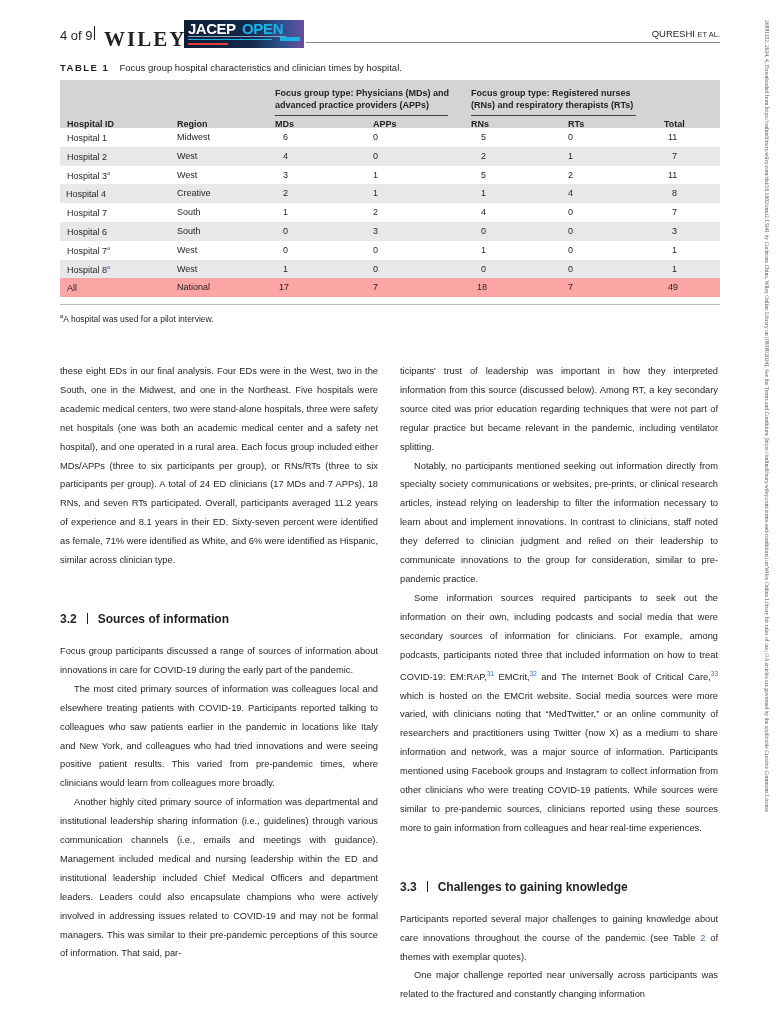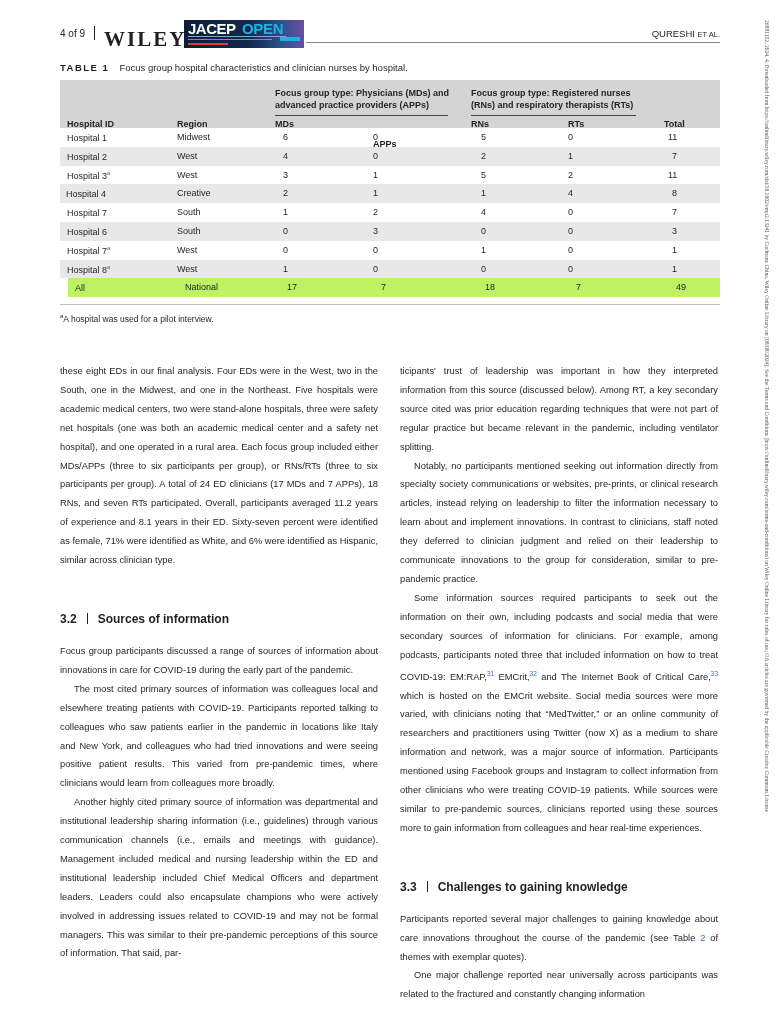--- a/index.html
+++ b/index.html
@@ -1,21 +1,21 @@
 <!DOCTYPE html>
 <html><head>
 <meta charset="utf-8">
 <style>
   * { box-sizing: border-box; margin: 0; padding: 0; }
   html, body { width: 779px; height: 1024px; background: #ffffff; overflow: hidden; }
   body { position: relative; font-family: "Liberation Sans", "DejaVu Sans", sans-serif; color: #231f20; }
 
   
   .header { position: absolute; top: 20px; left: 60px; width: 660px; height: 30px; }
-  .page-num { position: absolute; left: 0; top: 8px; font-size: 10px; color: #231f20; }
+  .page-num { position: absolute; left: 0; top: 8px; font-size: 13px; color: #231f20; }
   .page-num-sep { position: absolute; left: 34px; top: 6px; width: 1px; height: 14px; background: #231f20; }
   .wiley-logo { position: absolute; left: 44px; top: 7px; font-family: "Liberation Serif", "DejaVu Serif", serif; font-size: 21px; font-weight: bold; letter-spacing: 2px; color: #231f20; }
   .journal-banner { position: absolute; left: 124px; top: 0; width: 120px; height: 28px; background: linear-gradient(90deg, #0d1f36 0%, #13294a 55%, #2b4f8a 80%, #6a4fa0 100%); overflow: hidden; }
   .journal-banner .jacep { position: absolute; left: 4px; top: 0; font-size: 15px; font-weight: bold; color: #ffffff; letter-spacing: -0.5px; }
   .journal-banner .open { position: absolute; left: 58px; top: 0; font-size: 15px; font-weight: bold; color: #19b3e6; letter-spacing: -0.3px; }
   .journal-banner .subline { position: absolute; left: 4px; top: 16px; width: 98px; height: 1px; background: #8aa3c2; }
   .journal-banner .subline2 { position: absolute; left: 4px; top: 19px; width: 84px; height: 1px; background: #19b3e6; }
   .journal-banner .redline { position: absolute; left: 4px; top: 23px; width: 40px; height: 2px; background: #e33b3b; }
   .journal-banner .oa { position: absolute; right: 4px; top: 17px; width: 20px; height: 4px; background: #19b3e6; }
   .header-rule { position: absolute; left: 246px; right: 0; top: 22px; height: 1px; background: #888; }
@@ -29,21 +29,21 @@
   
   .table-caption { position: absolute; left: 60px; top: 62px; font-size: 9.5px; }
   .table-caption .label { font-weight: bold; letter-spacing: 1.5px; margin-right: 10px; }
   .table-wrap { position: absolute; left: 60px; top: 80px; width: 660px; }
   .thead { background: #d4d4d4; position: relative; height: 48px; }
   .grp { position: absolute; font-size: 9px; font-weight: bold; line-height: 12px; }
   .grp-rule { position: absolute; height: 1px; background: #444; }
   .col-h { position: absolute; top: 39px; font-size: 9px; font-weight: bold; }
   .tbody .row { position: relative; height: 18.8px; font-size: 9px; }
   .tbody .row:nth-child(even) { background: #e8e8e8; }
-  .tbody .row.total { background: #bef264; margin-left: 8px; }
+  .tbody .row.total { background: #fca5a5; }
   .cell { position: absolute; top: 4px; }
   .sup { color: #3a6fd8; font-size: 6px; vertical-align: super; }
   .table-bottom { position: absolute; left: 60px; width: 660px; top: 304px; height: 1px; background: #bbb; }
   .footnote { position: absolute; left: 60px; top: 313px; font-size: 8.5px; }
   .footnote .fsup { font-size: 6px; vertical-align: super; }
 
   
   .col { position: absolute; width: 318px; font-size: 9.3px; line-height: 18.9px; text-align: justify; margin-top: 9px; }
   .col-left { left: 60px; top: 353px; }
   .col-right { left: 400px; top: 353px; }
@@ -71,33 +71,33 @@
   </div>
   <span class="header-rule"></span>
   <span class="running-head"><span>QURESHI</span> <span class="etal">ET AL.</span></span>
 </div>
 
 <div class="margin-note">
   <span>26881152, 2024, 4, Downloaded from https://onlinelibrary.wiley.com/doi/10.1002/emp2.13241 by Cochrane China, Wiley Online Library on [08/08/2024]. See the Terms and Conditions (https://onlinelibrary.wiley.com/terms-and-conditions) on Wiley Online Library for rules of use; OA articles are governed by the applicable Creative Commons License</span>
 </div>
 
 <div class="table-caption">
-  <span class="label">TABLE 1</span><span>Focus group hospital characteristics and clinician nurses by hospital.</span>
+  <span class="label">TABLE 1</span><span>Focus group hospital characteristics and clinician times by hospital.</span>
 </div>
 
 <div class="table-wrap">
   <div class="thead">
     <div class="grp" style="left:215px; top:7px; width:190px;">Focus group type: Physicians (MDs) and advanced practice providers (APPs)</div>
     <div class="grp-rule" style="left:215px; top:35px; width:173px;"></div>
     <div class="grp" style="left:411px; top:7px; width:180px;">Focus group type: Registered nurses (RNs) and respiratory therapists (RTs)</div>
     <div class="grp-rule" style="left:411px; top:35px; width:165px;"></div>
     <span class="col-h" style="left:7px;">Hospital ID</span>
     <span class="col-h" style="left:117px;">Region</span>
     <span class="col-h" style="left:215px;">MDs</span>
-    <span class="col-h" style="left:313px;margin-top:20px;">APPs</span>
+    <span class="col-h" style="left:313px;">APPs</span>
     <span class="col-h" style="left:411px;">RNs</span>
     <span class="col-h" style="left:508px;">RTs</span>
     <span class="col-h" style="left:604px;">Total</span>
   </div>
   <div class="tbody">
     <div class="row">
       <span class="cell" style="left:7px;"><span>Hospital 1</span><span class="sup"></span></span>
       <span class="cell" style="left:117px;">Midwest</span>
       <span class="cell" style="left:223px;">6</span>
       <span class="cell" style="left:313px;">0</span>

